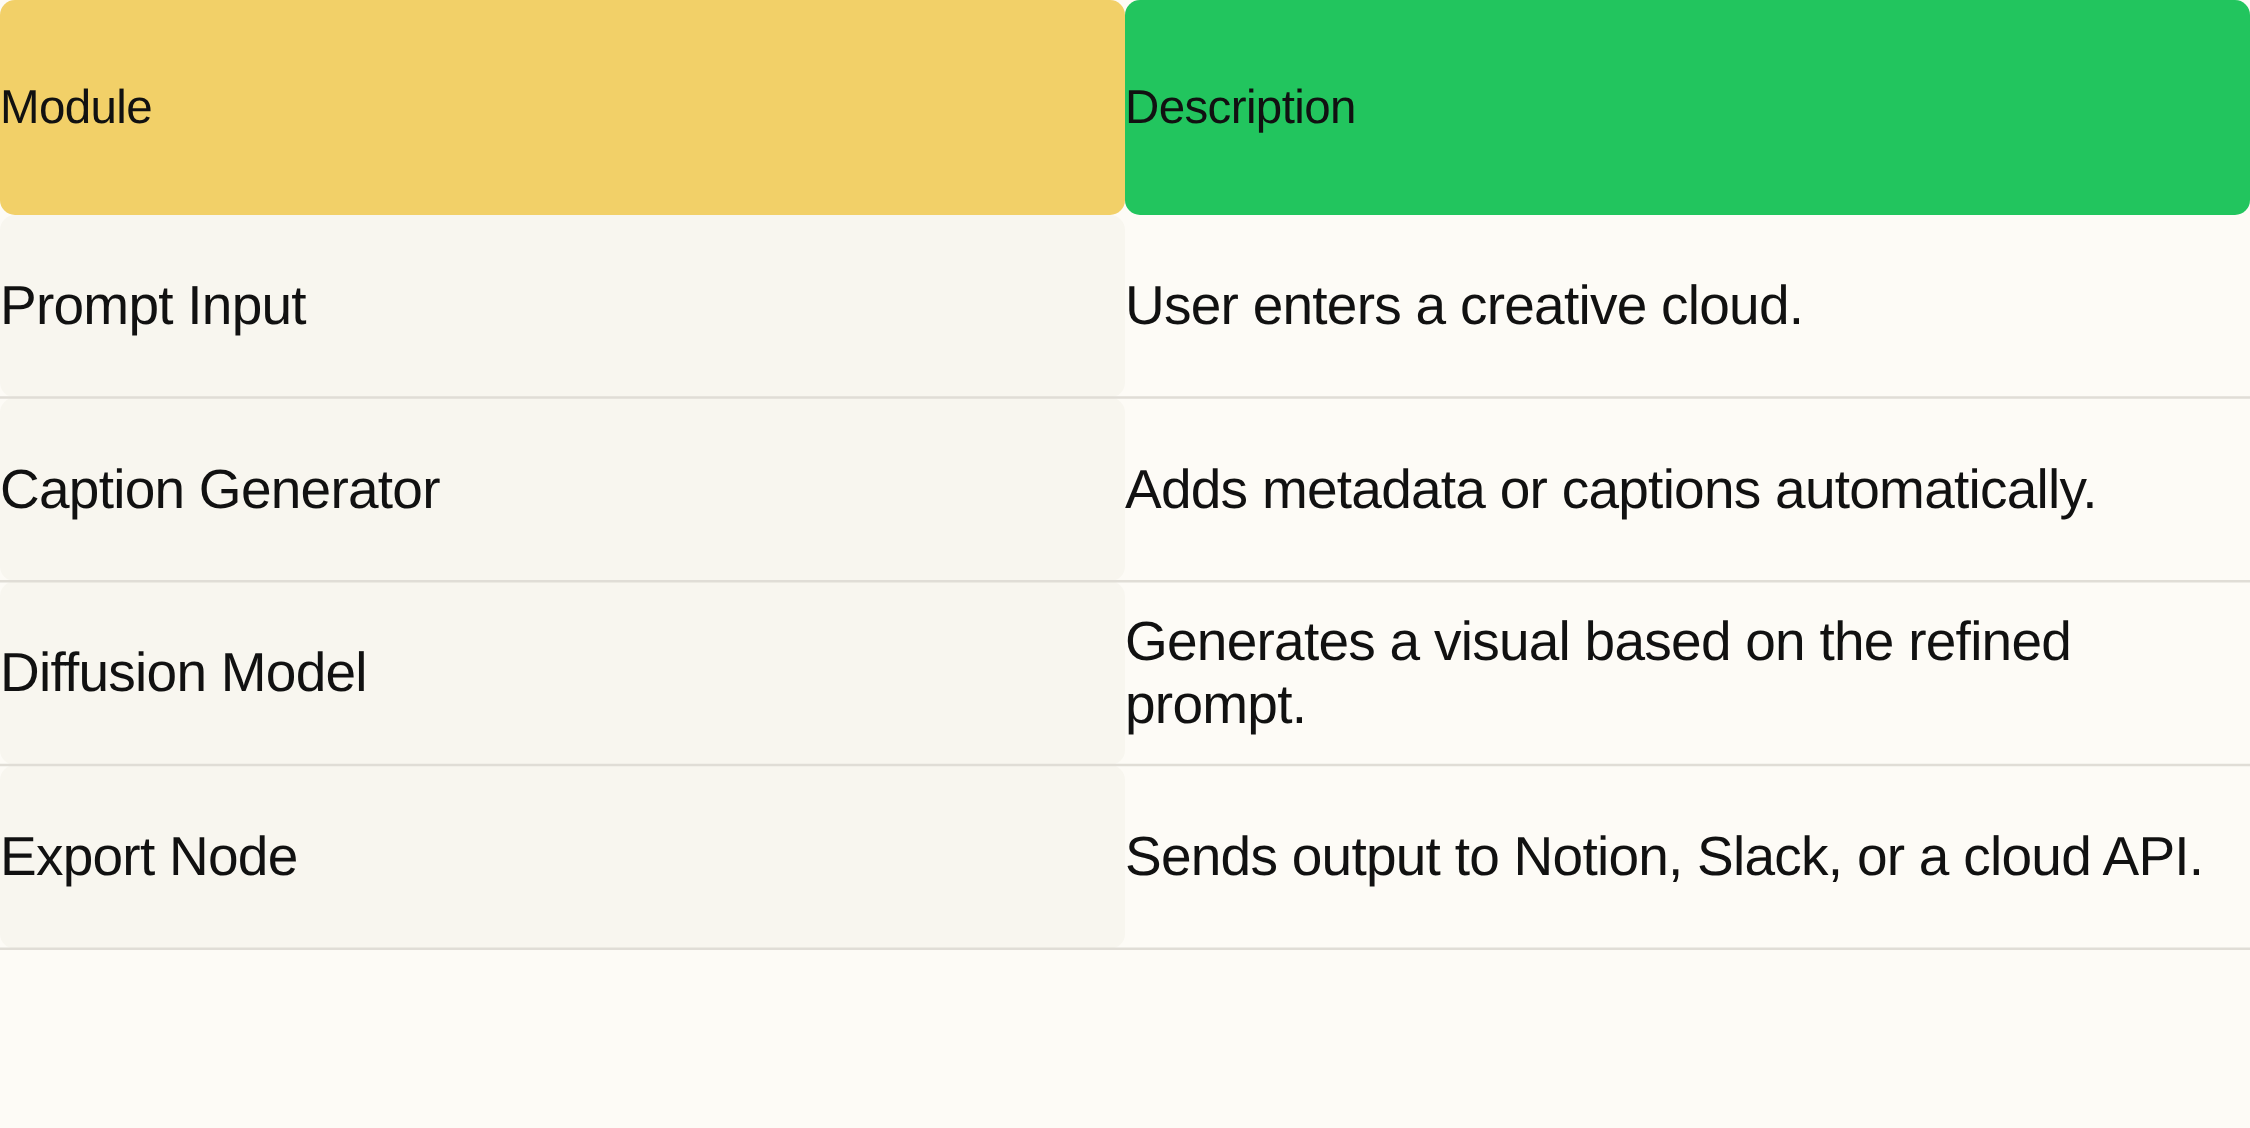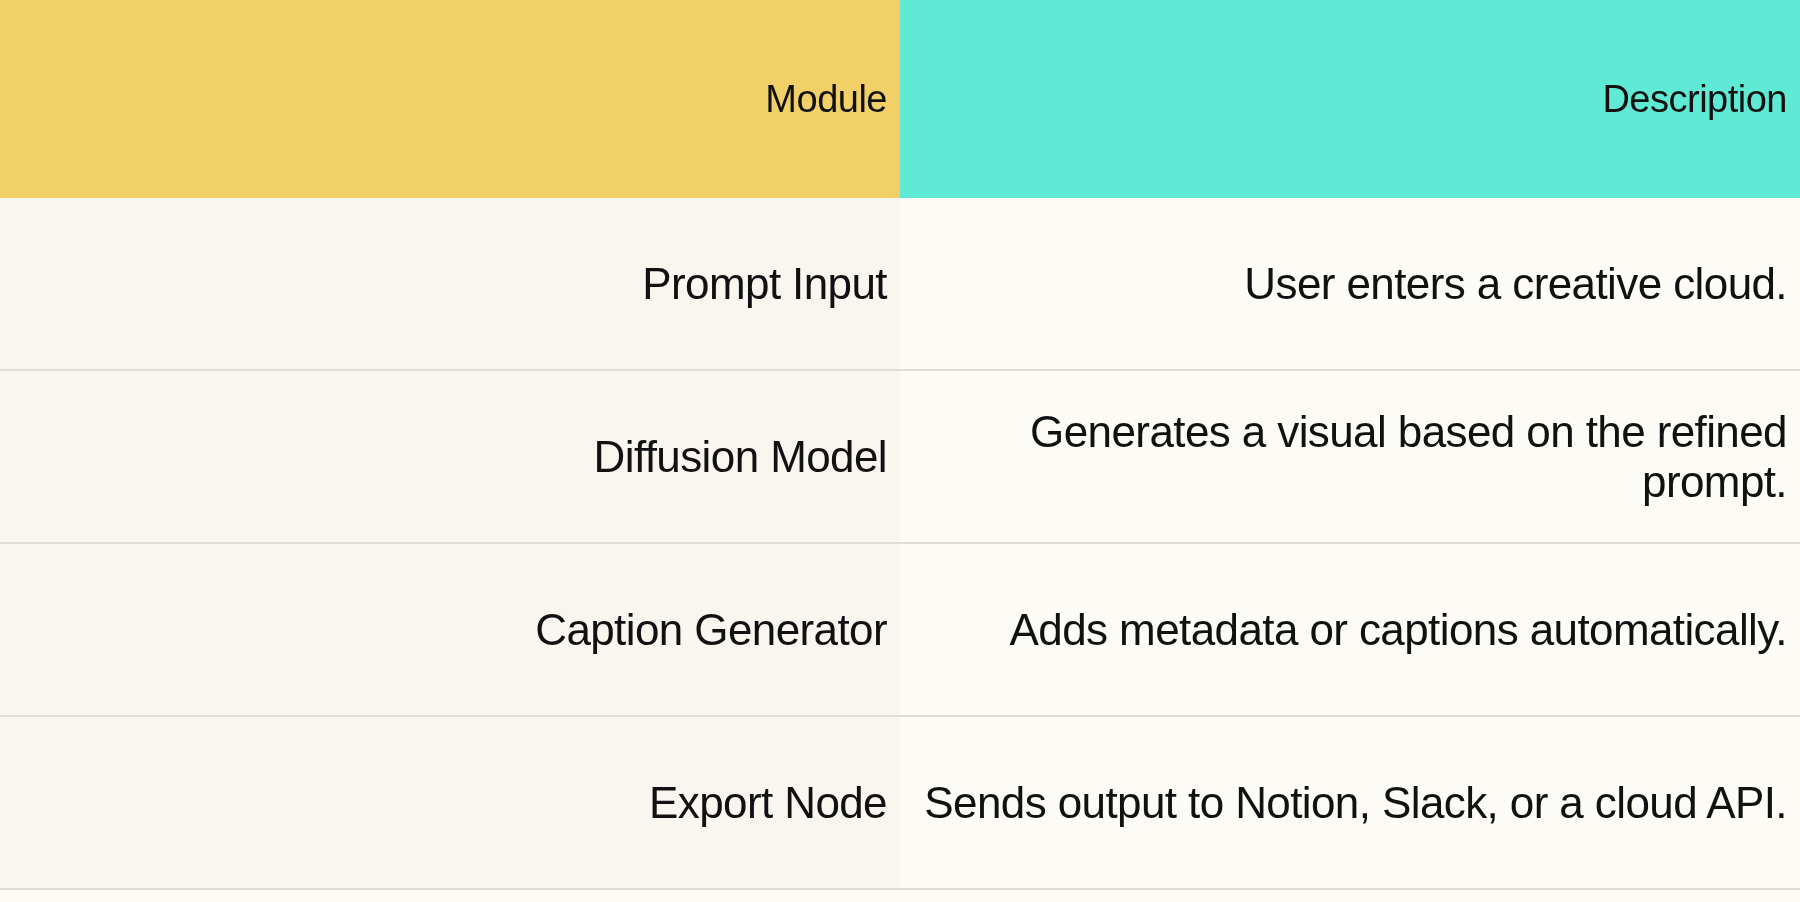--- a/index.html
+++ b/index.html
@@ -1,21 +1,21 @@
 <!DOCTYPE html>
 <html><head>
 <meta charset="utf-8">
 <style>
   html, body { margin:0; padding:0; }
   body { width:1800px; height:902px; overflow:hidden; background:#fdfbf6; font-family:"Liberation Sans", sans-serif; color:#111; }
   table { border-collapse:collapse; width:1800px; table-layout:fixed; }
-  th, td { text-align:right; vertical-align:middle; padding:13px; }
+  th, td { text-align:left; vertical-align:middle; padding:0;border-radius:12px; }
   th { height:172px; font-size:38px; font-weight:500; letter-spacing:-0.5px; }
   th.c1 { background:#f2d068; }
-  th.c2 { background:#5eead4; }
+  th.c2 { background:#22c55e; }
   td { height:145px; font-size:44px; letter-spacing:-0.6px; border-bottom:2px solid #e0ddd6; }
   td.c1 { background:#f8f6ef; }
   td.c2 { background:#fdfbf6; }
   col.a { width:900px; } col.b { width:900px; }
 </style>
 </head>
 <body>
 
 <table>
   <colgroup>
@@ -27,25 +27,25 @@
       <th class="c1">Module</th>
       <th class="c2">Description</th>
     </tr>
   </thead>
   <tbody>
     <tr>
       <td class="c1">Prompt Input</td>
       <td class="c2">User enters a creative cloud.</td>
     </tr>
     <tr>
+      <td class="c1">Caption Generator</td>
+      <td class="c2">Adds metadata or captions automatically.</td>
+    </tr>
+    <tr>
       <td class="c1">Diffusion Model</td>
       <td class="c2">Generates a visual based on the refined prompt.</td>
-    </tr>
-    <tr>
-      <td class="c1">Caption Generator</td>
-      <td class="c2">Adds metadata or captions automatically.</td>
     </tr>
     <tr>
       <td class="c1">Export Node</td>
       <td class="c2">Sends output to Notion, Slack, or a cloud API.</td>
     </tr>
   </tbody>
 </table>
 
 </body></html>

